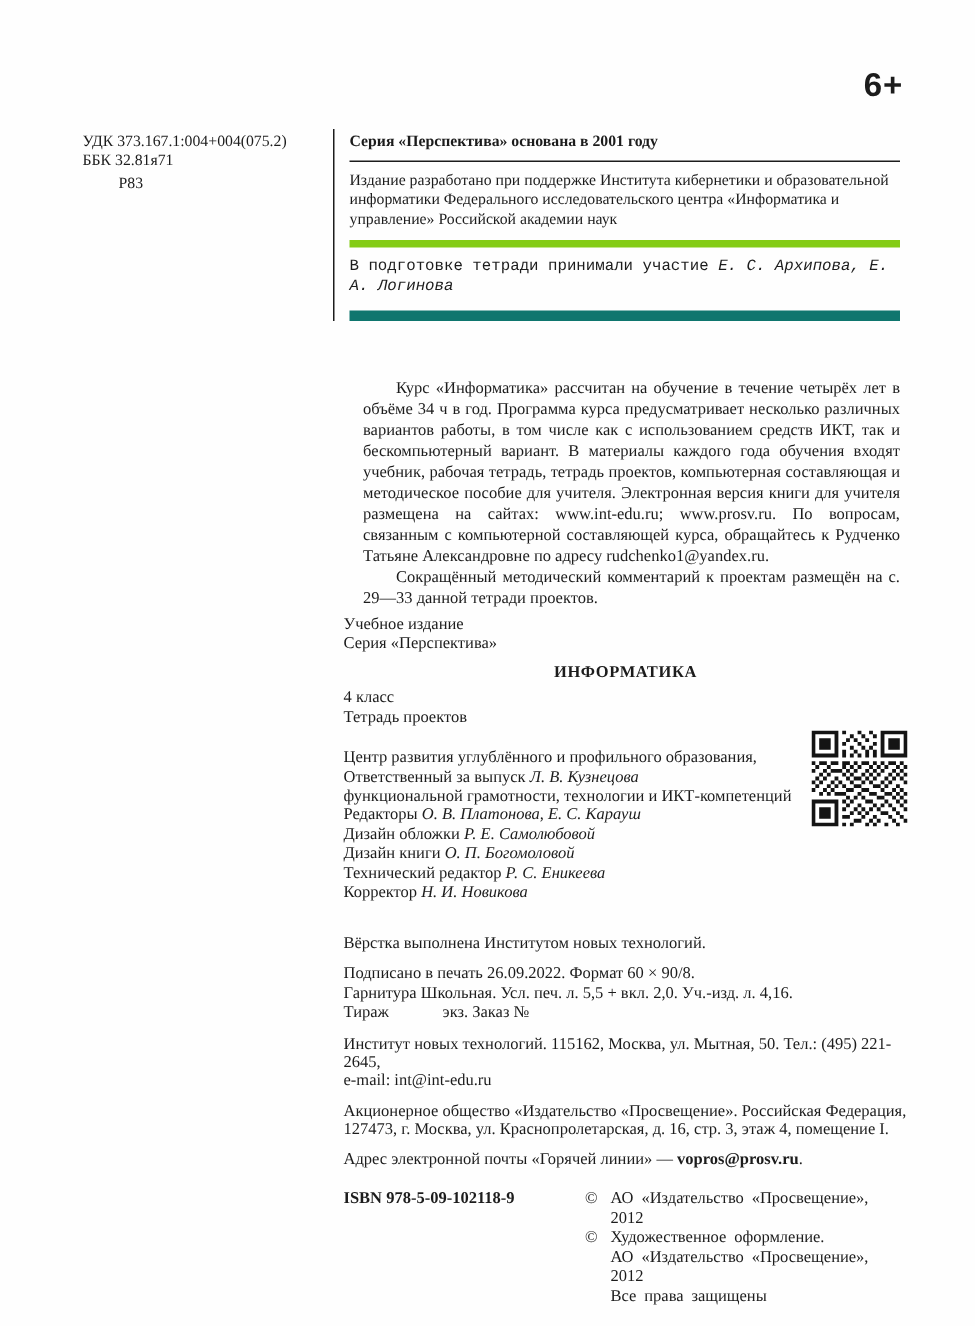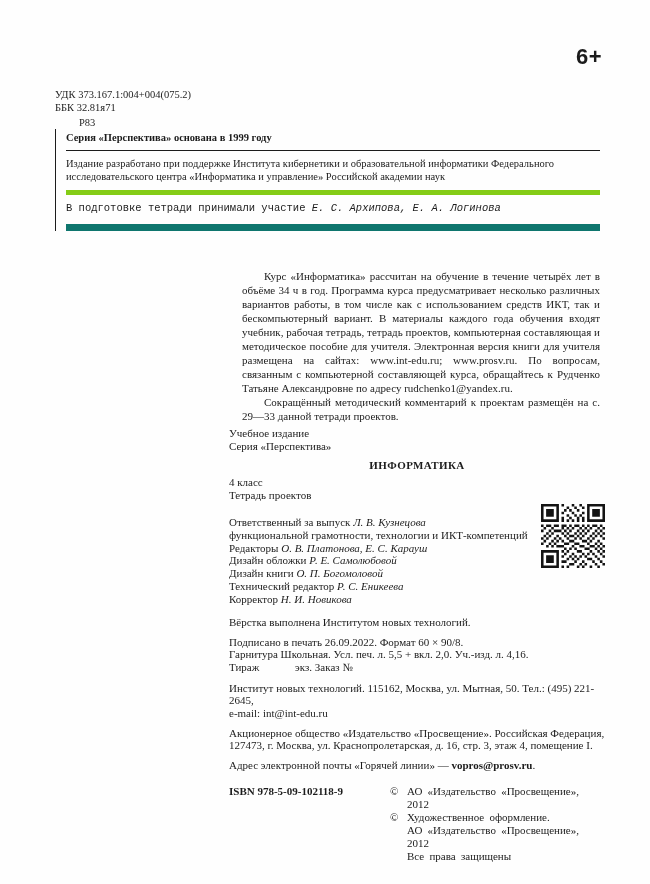--- a/index.html
+++ b/index.html
@@ -24,21 +24,20 @@
     font-size: 22px;
     letter-spacing: 0.5px;
   }
   
   .header-row {
     display: flex;
     align-items: stretch;
     margin: 86px 50px 0 55px;
     font-size: 10.5px;
     line-height: 13px;
-    flex-direction: column;
   }
   .header-left { flex: none; width: 167px; padding-top: 2px; }
   .header-left .code-r { padding-left: 24px; margin-top: 2px; }
   .header-right { flex: 1; border-left: 1px solid #1c1c1c; padding-left: 10px; }
   .series-note { font-weight: bold; padding: 2px 0 6px; border-bottom: 1px solid #1c1c1c; }
   .support-note { padding: 6px 0 7px; border-bottom: 5px solid #84cc16; }
   .participants { padding: 7px 0 9px; border-bottom: 7px solid #0f766e; font-family: Liberation Mono, monospace; }
   .it { font-style: italic; }
   .b { font-weight: bold; }
   
@@ -50,21 +49,21 @@
   .annotation p { text-indent: 22px; }
   
   .col { margin-left: 229px; margin-right: 45px; }
   .block-a { margin-top: 10px; line-height: 13px; }
   .block-authors { margin-top: 6px; line-height: 13px; }
   .book-title { margin-top: 6px; font-weight: bold; letter-spacing: 0.4px; text-align: center; }
   .block-subtitle { margin-top: 5px; line-height: 13px; }
   .credits-row { display: flex; margin-top: 14px; }
   .credits { flex: 1; line-height: 12.8px; }
   .qr { flex: none; width: 64px; height: 64px; margin-top: -12px; }
-  .layout-note { margin-top: 10px; }
+  .layout-note { margin-top: 22px; }
   .print-info { margin-top: 8px; line-height: 12.8px; }
   .pub-block { margin-top: 8px; line-height: 12.3px; }
   .hotline { margin-top: 8px; }
   
   .footer { display: flex; margin-top: 14px; align-items: flex-start; }
   .isbn { flex: none; width: 161px; font-weight: bold; }
   .copyright { flex: 1; line-height: 13px; word-spacing: 2.5px; }
   .c-row { display: flex; }
   .c-mark { flex: none; width: 17px; }
 </style>
@@ -75,21 +74,21 @@
 
   <div class="age-rating">6+</div>
 
   <div class="header-row">
     <div class="header-left">
       <div>УДК 373.167.1:004+004(075.2)</div>
       <div>ББК 32.81я71</div>
       <div class="code-r">Р83</div>
     </div>
     <div class="header-right">
-      <div class="series-note">Серия «Перспектива» основана в 1999 году</div>
+      <div class="series-note">Серия «Перспектива» основана в 2001 году</div>
       <div class="support-note">Издание разработано при поддержке Института кибернетики и образовательной информатики Федерального исследовательского центра «Информатика и управление» Российской академии наук</div>
       <div class="participants"><span>В подготовке тетради принимали участие </span><span class="it">Е. С. Архипова, Е. А. Логинова</span></div>
     </div>
   </div>
 
   <div class="annotation">
     <p>Курс «Информатика» рассчитан на обучение в течение четырёх лет в объёме 34 ч в год. Программа курса предусматривает несколько различных вариантов работы, в том числе как с использованием средств ИКТ, так и бескомпьютерный вариант. В материалы каждого года обучения входят учебник, рабочая тетрадь, тетрадь проектов, компьютерная составляющая и методическое пособие для учителя. Электронная версия книги для учителя размещена на сайтах: www.int-edu.ru; www.prosv.ru. По вопросам, связанным с компьютерной составляющей курса, обращайтесь к Рудченко Татьяне Александровне по адресу rudchenko1@yandex.ru.</p>
     <p>Сокращённый методический комментарий к проектам размещён на с. 29—33 данной тетради проектов.</p>
   </div>
 
@@ -101,20 +100,21 @@
 
   <div class="col book-title">ИНФОРМАТИКА</div>
 
   <div class="col block-subtitle">
     <div>4 класс</div>
     <div>Тетрадь проектов</div>
   </div>
 
   <div class="col credits-row">
     <div class="credits">
+      <div>Центр развития углублённого и профильного образования,</div>
       <div><span>Ответственный за выпуск </span><span class="it">Л. В. Кузнецова</span></div>
       <div>функциональной грамотности, технологии и ИКТ-компетенций</div>
       <div><span>Редакторы </span><span class="it">О. В. Платонова, Е. С. Карауш</span></div>
       <div><span>Дизайн обложки </span><span class="it">Р. Е. Самолюбовой</span></div>
       <div><span>Дизайн книги </span><span class="it">О. П. Богомоловой</span></div>
       <div><span>Технический редактор </span><span class="it">Р. С. Еникеева</span></div>
       <div><span>Корректор </span><span class="it">Н. И. Новикова</span></div>
     </div>
     <svg class="qr" viewBox="0 0 25 25" aria-hidden="true">
       <rect width="25" height="25" fill="#fff"></rect>

